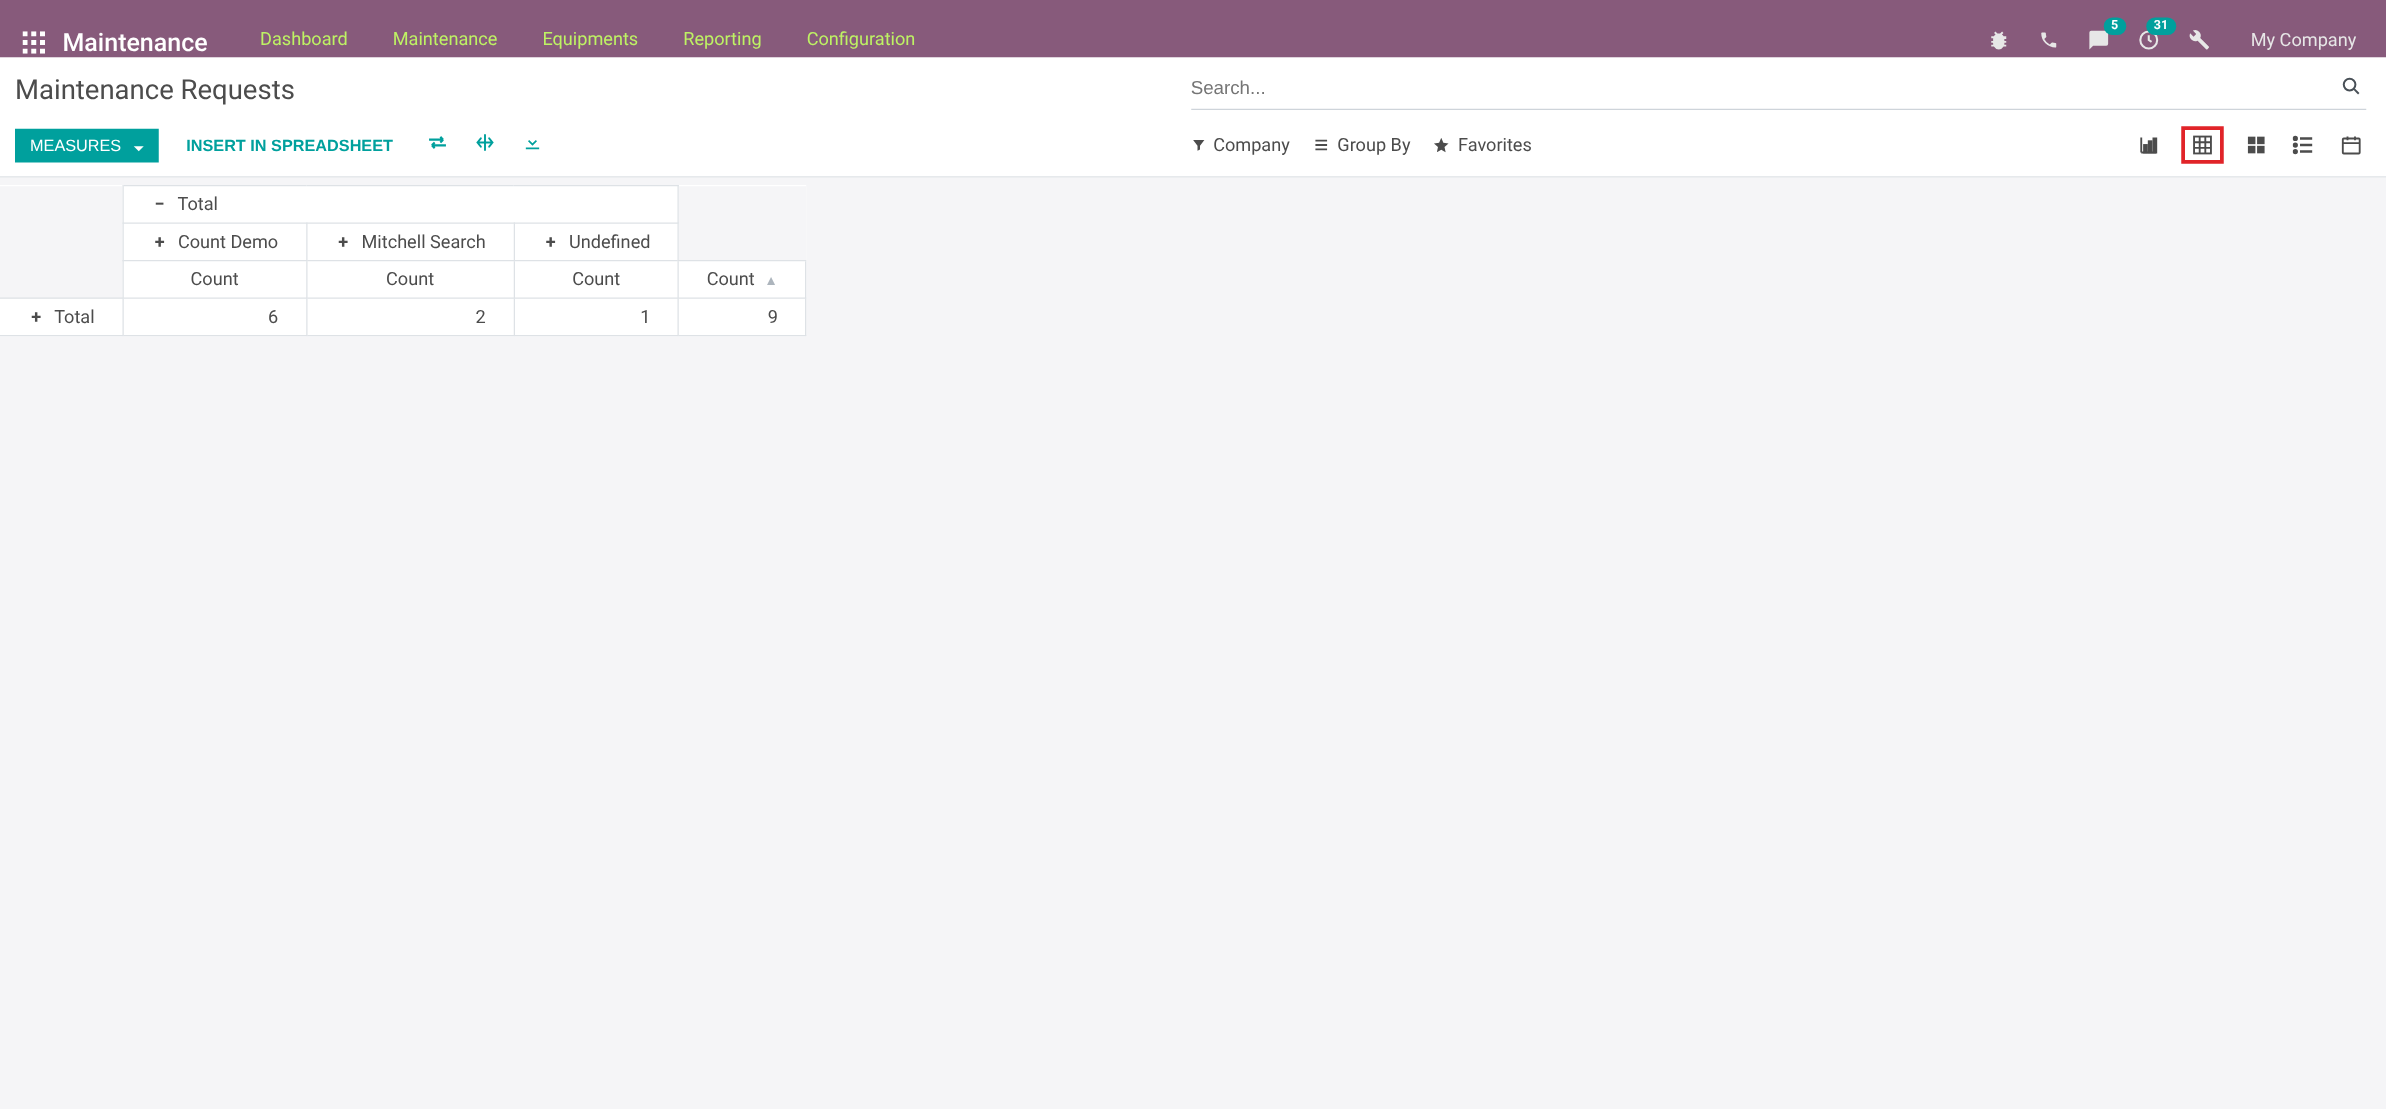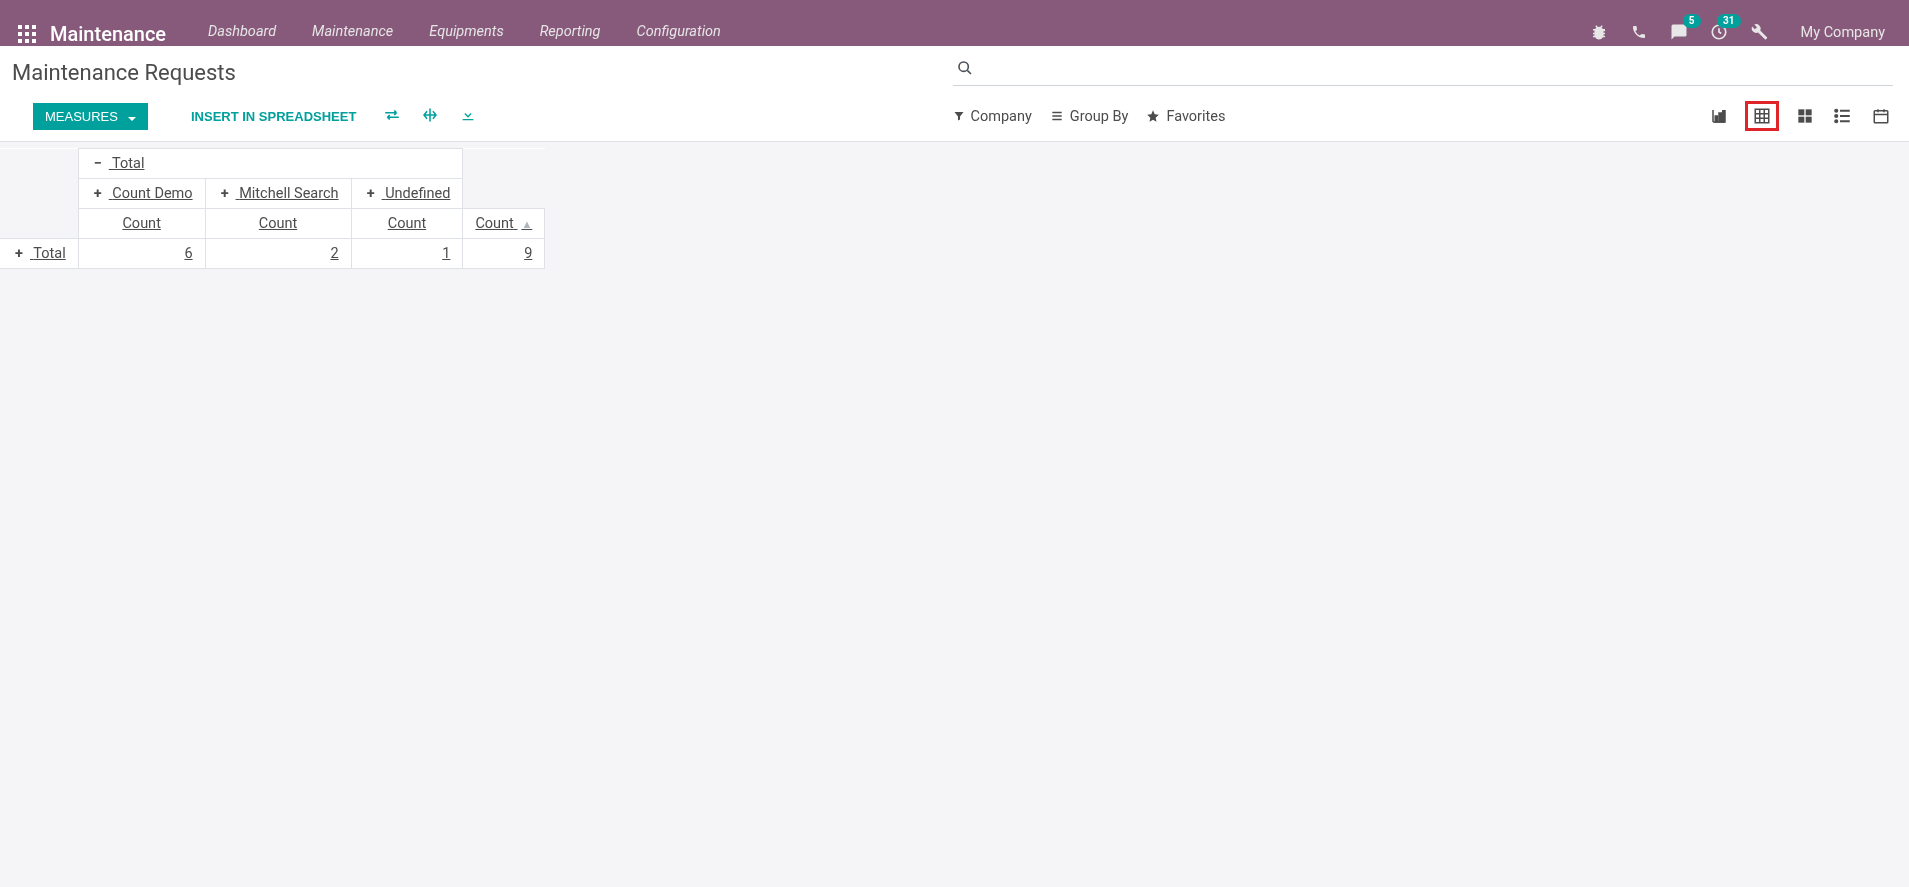--- a/index.html
+++ b/index.html
@@ -15,21 +15,21 @@
     display: flex;
     align-items: flex-end;
     height: 46px;
     padding: 0 8px;
   }
   .topnav-left { display: flex; align-items: center; flex: 0 0 auto; }
   .topnav-menu { display: flex; align-items: center; gap: 0; flex: 1; }
   .topnav-right { display: flex; align-items: center; gap: 12px; }
   .apps-icon { width: 22px; height: 22px; display: inline-flex; align-items: center; justify-content: center; margin: 0 12px 0 8px; cursor: pointer; }
   .brand { font-size: 20px; font-weight: 500; color: #fff; margin-right: 24px; }
-  .nav-link { color: #e5e5e5; padding: 0 18px; height: 30px; display: flex; align-items: center; font-size: 14.5px; cursor: pointer; font-style: italic; }
+  .nav-link { color: #bef264; padding: 0 18px; height: 30px; display: flex; align-items: center; font-size: 14.5px; cursor: pointer; }
   .icon-btn { position: relative; width: 28px; height: 28px; display: inline-flex; align-items: center; justify-content: center; cursor: pointer; color: #e7e7e7; }
   .badge {
     position: absolute;
     top: -4px; right: -8px;
     background: #00a09d;
     color: #fff;
     font-size: 10px;
     font-weight: 700;
     border-radius: 10px;
     padding: 1px 6px;
@@ -41,34 +41,34 @@
 
   .control-panel { background: #fff; border-bottom: 1px solid #dee2e6; padding: 10px 16px 0 12px; }
   .cp-top { display: flex; align-items: flex-start; }
   .breadcrumb { flex: 0 0 50%; font-size: 22px; color: #4c4c4c; padding: 4px 0 10px 0; }
   .searchbox { flex: 1; display: flex; align-items: center; border-bottom: 1px solid #ced4da; padding: 2px 0 4px 0; }
   .searchbox input { flex: 1; border: none; outline: none; font-size: 15px; color: #6c757d; background: transparent; padding: 4px 0; }
   .searchbox .s-icon { color: #495057; padding: 2px 4px; cursor: pointer; }
 
   .cp-bottom { display: flex; align-items: center; padding: 6px 0 10px 0; }
   .cp-left { display: flex; align-items: center; gap: 10px; flex: 0 0 50%; }
-  .btn { display: inline-flex; align-items: flex-start; gap: 6px; padding: 6px 12px; font-size: 13px; font-weight: 500; border: none; cursor: pointer; margin-left: 21px; }
+  .btn { display: inline-flex; align-items: flex-start; gap: 6px; padding: 6px 12px; font-size: 13px; font-weight: 500; border: none; cursor: pointer; }
   .btn-primary { background: #00a09d; color: #fff; }
   .btn-primary .caret::after { content: ""; display: inline-block; border-top: 4px solid #fff; border-left: 4px solid transparent; border-right: 4px solid transparent; margin-left: 4px; }
   .btn-link { background: transparent; color: #00a09d; font-weight: 700; }
   .tool-icon { color: #00a09d; cursor: pointer; width: 28px; text-align: center; }
   .cp-right { display: flex; align-items: center; gap: 18px; flex: 1; }
   .dropdown { display: inline-flex; align-items: center; gap: 6px; color: #4c4c4c; cursor: pointer; font-size: 14.5px; }
   .view-switcher { margin-left: auto; display: flex; align-items: center; gap: 14px; }
   .view-btn { color: #4c4c4c; cursor: pointer; display:inline-flex; align-items:center; justify-content:center; width:24px; height:24px; }
   .view-btn.active-box { border: 3px solid #e12429; padding: 2px; width:34px; height:30px; }
 
   .content { padding: 0; }
   .pivot { margin: 6px 0 0 0; border-collapse: collapse; background: #fff; }
-  .pivot th, .pivot td { border: 1px solid #dee2e6; padding: 6px 12px; font-weight: 400; color: #4c4c4c; font-size: 14.5px; text-decoration: underline; }
+  .pivot th, .pivot td { border: 1px solid #dee2e6; padding: 6px 22px; font-weight: 400; color: #4c4c4c; font-size: 14.5px; }
   .pivot th { background: #fff; }
   .pivot .measure-row th { text-align: center; color: #4c4c4c; }
   .pivot .row-head { text-align: left; white-space: nowrap; }
   .pivot .val { text-align: right; }
   .pivot .sort-icon { color: #adb5bd; font-size: 11px; margin-left: 4px; }
   .plusminus { display:inline-block; width:14px; text-align:center; margin-right:4px; font-weight:700; }
 </style>
 </head>
 <body>
 
@@ -126,20 +126,21 @@
         </svg>
     </span>
     <span class="company">My Company</span>
   </div>
 </div>
 
 <div class="control-panel">
   <div class="cp-top">
     <div class="breadcrumb">Maintenance Requests</div>
     <div class="searchbox">
+      <input type="text" placeholder="Search..." style="">
       <span class="s-icon">
         <svg width="16" height="16" viewBox="0 0 24 24" fill="none" stroke="#495057" stroke-width="2.4">
             <circle cx="10" cy="10" r="7"></circle>
             <path d="M21 21l-5.5-5.5"></path>
           </svg>
       </span>
     </div>
   </div>
   <div class="cp-bottom">
     <div class="cp-left">

